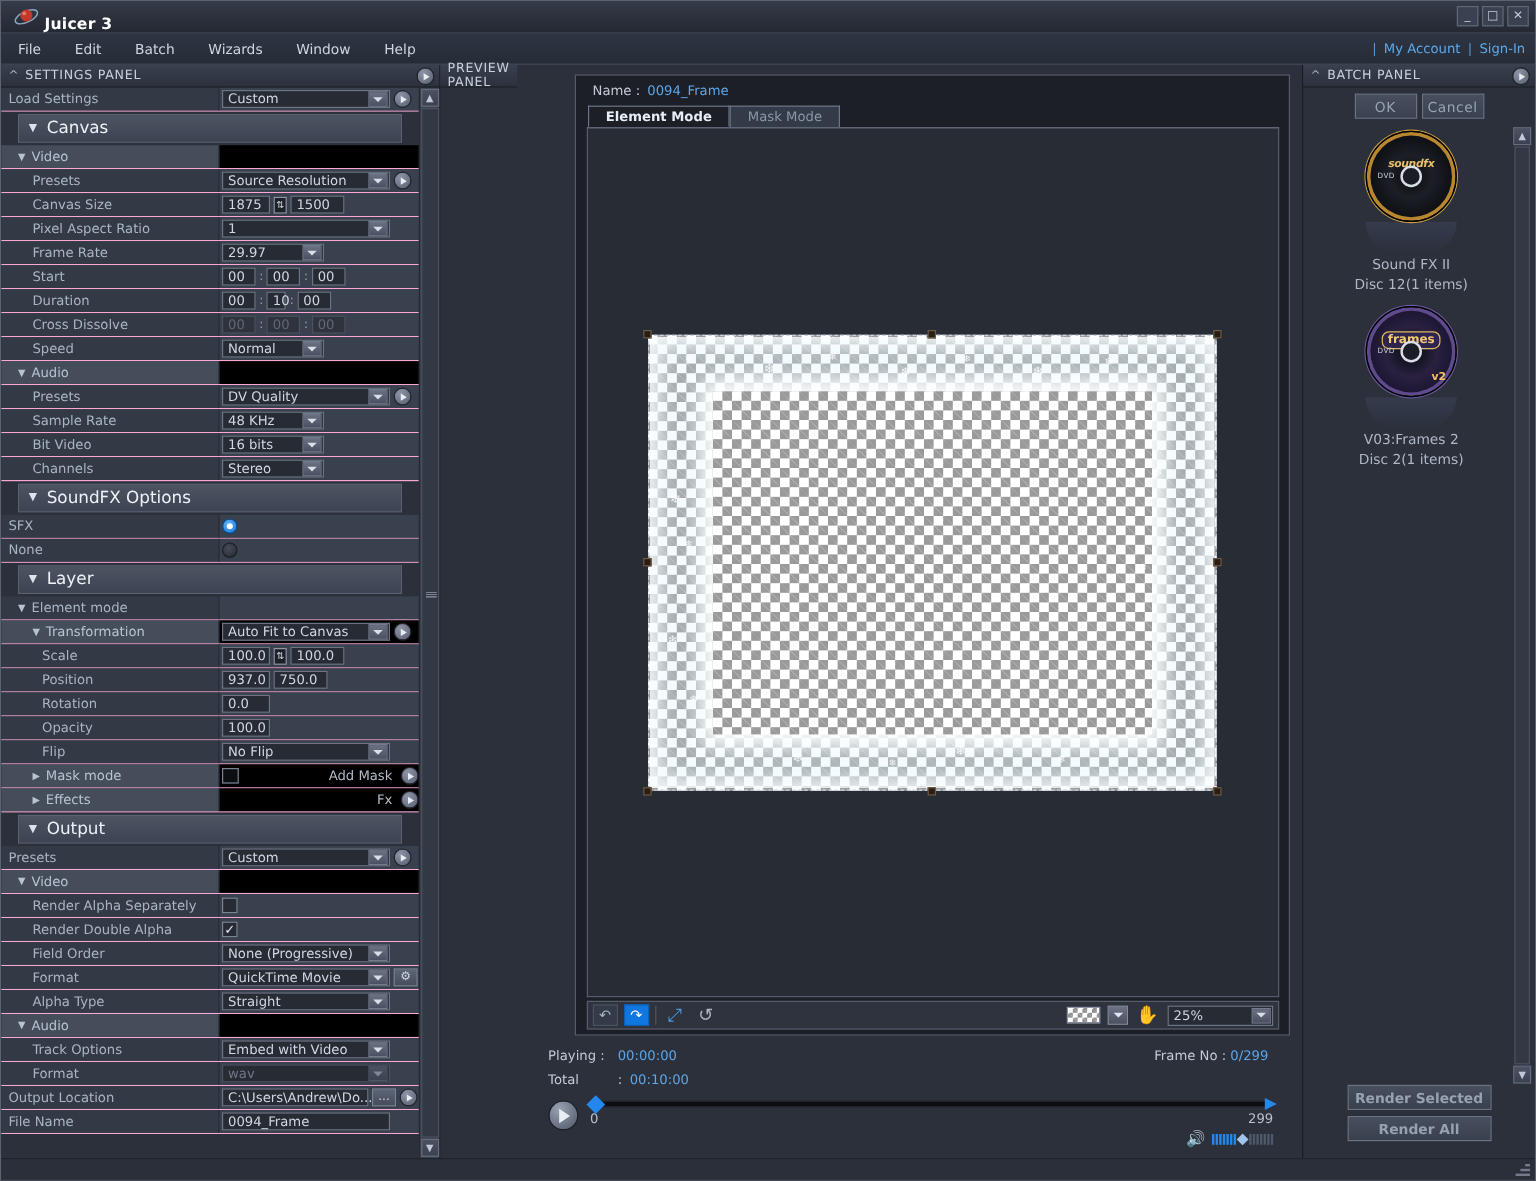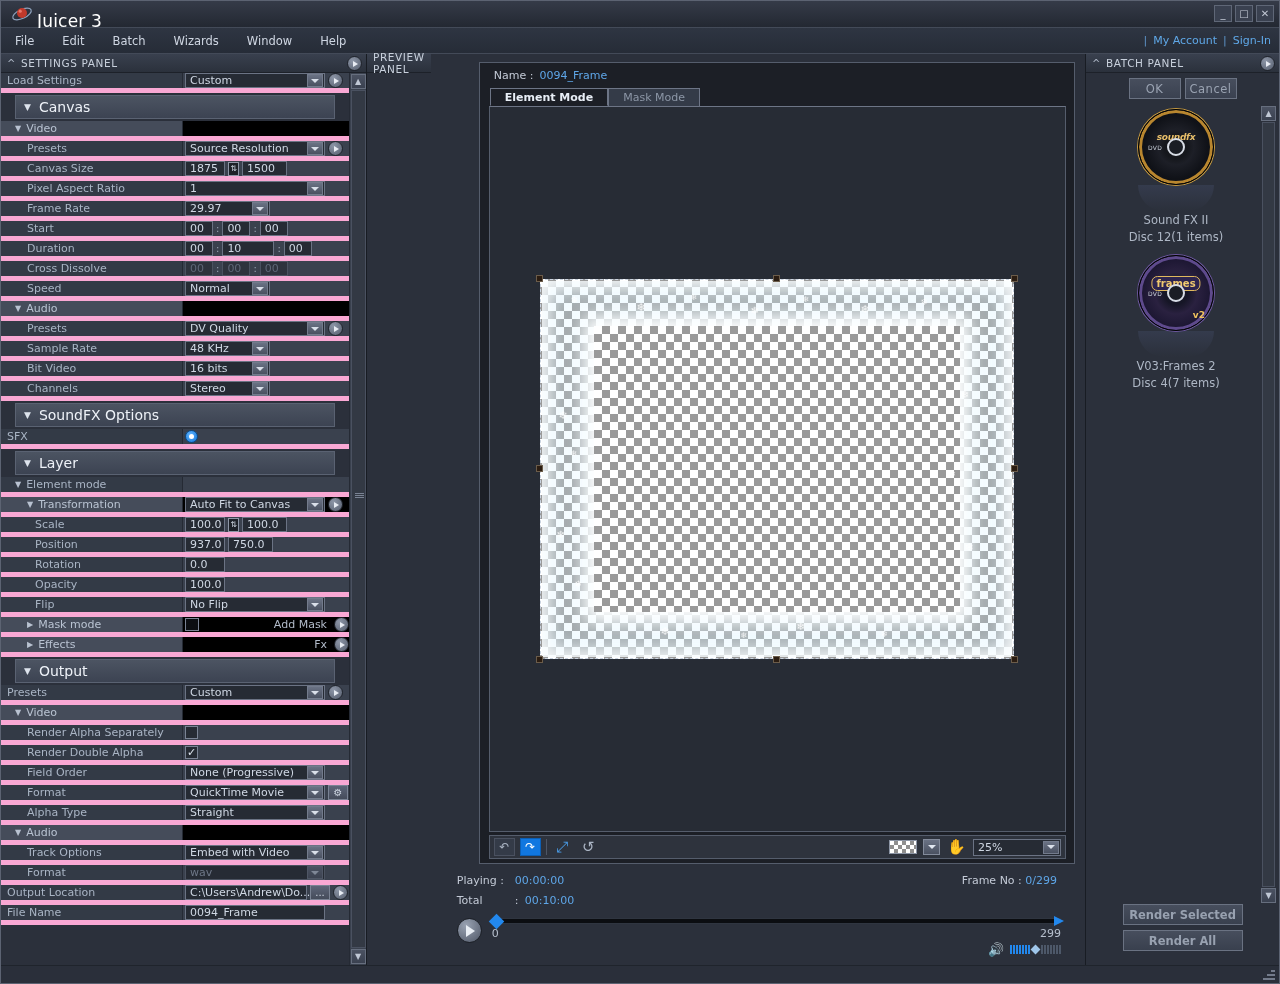--- a/index.html
+++ b/index.html
@@ -19,21 +19,21 @@
   
   .titlebar {
     height: 27px; flex: 0 0 27px;
     background: linear-gradient(#353b48, #232832);
     border-bottom: 1px solid #434a58;
     display: flex; align-items: center; padding: 0 4px;
     position: relative;
   }
   .logo { width: 22px; height: 20px; position: relative; margin: 0 4px 0 6px; }
   .app-title {
-    color: #ffffff; font-size: 17px; font-weight: normal;
+    color: #ffffff; font-size: 13px; font-weight: bold;
     font-family: "DejaVu Sans", sans-serif; letter-spacing: .2px; margin-top: 13px;
   }
   .wbtns { position: absolute; right: 5px; top: 4px; display: flex; gap: 3px; }
   .wbtn {
     width: 18px; height: 17px; border: 1px solid #5f6777;
     background: #3a4150; color: #c4cad6;
     font-size: 10px; line-height: 15px; text-align: center;
   }
 
   
@@ -83,21 +83,21 @@
     width: 366px; flex: 0 0 366px;
     display: flex; flex-direction: column;
     background: #2b303b;
     border-right: 1px solid #181c23;
   }
   .settings-body { flex: 1; display: flex; min-height: 0; }
   .settings-rows { flex: 1; overflow: hidden; position: relative; }
 
   .row {
     display: flex; align-items: center; height: 20px;
-    border-bottom: 5px solid #f9a8d4;
+    border-bottom: 1px solid #f9a8d4;
     font-size: 11px;
   }
   .row .lab {
     width: 182px; flex: 0 0 182px; height: 100%;
     display: flex; align-items: center;
     color: #a9b4c4; background: #333a46;
     border-right: 1px solid #252a34;
   }
   .row .val {
     flex: 1; height: 100%; display: flex; align-items: center;
@@ -523,21 +523,21 @@
             </div>
           </div>
 
           <div class="row">
             <div class="lab indent2">
                 <span class="t">Duration</span>
               </div>
             <div class="val">
               <div class="tbox" style="width:28px">00</div>
               <span class="sep-colon">:</span>
-              <div class="tbox" style="width:52px">10</div>
+              <div class="tbox" style="width:16px">10</div>
               <span class="sep-colon">:</span>
               <div class="tbox" style="width:28px">00</div>
             </div>
           </div>
 
           <div class="row">
             <div class="lab indent2">
                 <span class="t">Cross Dissolve</span>
               </div>
             <div class="val">
@@ -626,20 +626,28 @@
 
           <div class="row">
             <div class="lab indent0">
                 <span class="t">SFX</span>
               </div>
             <div class="val">
                 <span class="radio"></span>
               </div>
           </div>
 
+          <div class="row">
+            <div class="lab indent0">
+                <span class="t">None</span>
+              </div>
+            <div class="val">
+                <span class="radio off"></span>
+              </div>
+          </div>
 
           <div class="section">
             <span class="tri">▼</span>
             <span>Layer</span>
           </div>
 
           <div class="row">
             <div class="lab indent1">
                 <span class="tri">▼</span>
                 <span class="t">Element mode</span>
@@ -1036,21 +1044,21 @@
 
             <div class="bitem">
               <div class="disc d2">
                 <span class="lbl2">frames</span>
                 <span class="dvd">DVD</span>
                 <span class="v2">v2</span>
                 <span class="hub"></span>
               </div>
               <div class="disc-refl"></div>
               <div class="bcap">V03:Frames 2</div>
-              <div class="bcap">Disc 4(7 items)</div>
+              <div class="bcap">Disc 2(1 items)</div>
             </div>
 
           </div>
           <div class="batch-sb">
             <div class="sb-btn">▲</div>
             <div class="sb-track2"></div>
             <div class="sb-btn">▼</div>
           </div>
         </div>
 

